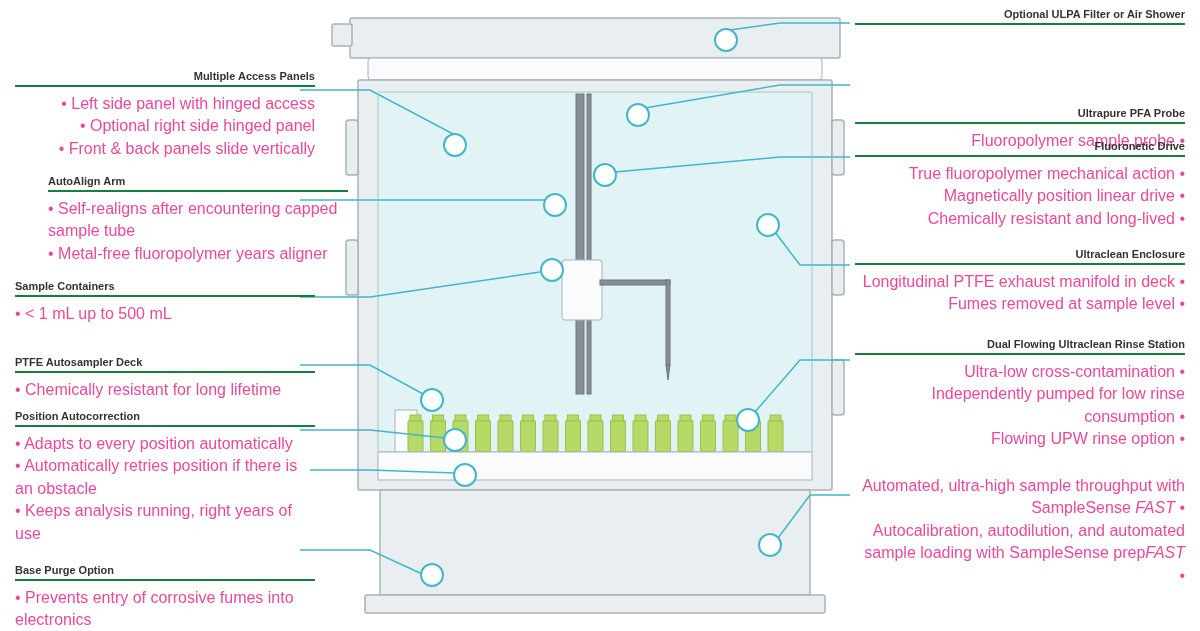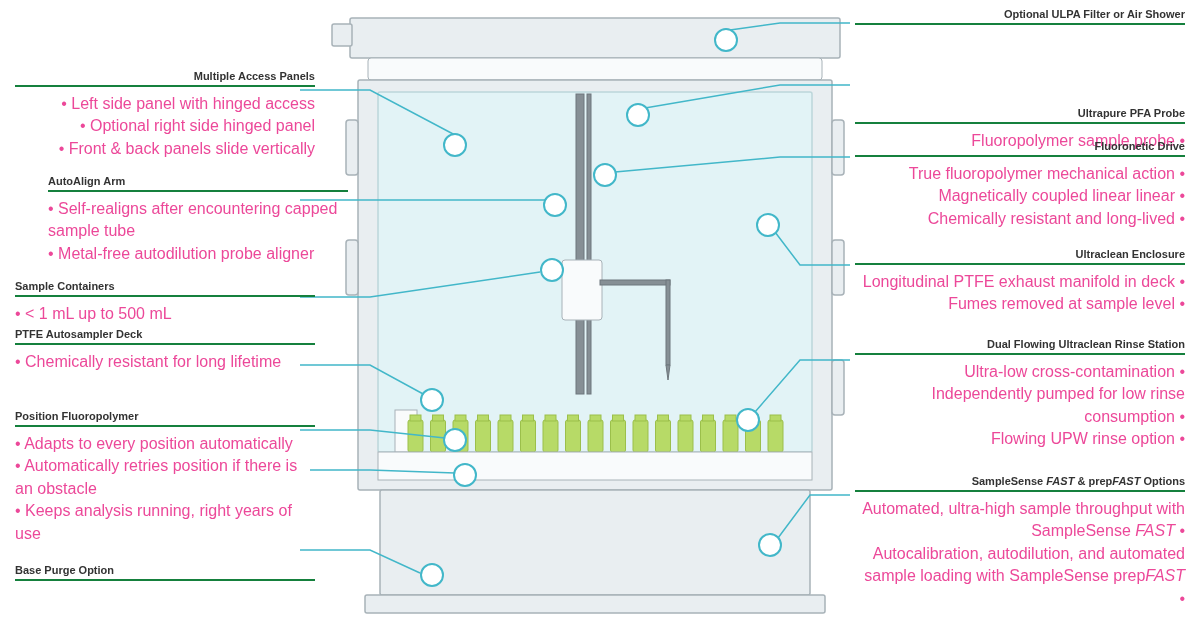--- a/index.html
+++ b/index.html
@@ -159,80 +159,82 @@
       <ul>
         <li>Left side panel with hinged access</li>
         <li>Optional right side hinged panel</li>
         <li>Front &amp; back panels slide vertically</li>
       </ul>
     </div>
     <div class="callout" style="left: 15px; width: 300px; top: 175px; margin-left: 33px;">
       <h3>AutoAlign Arm</h3>
       <ul>
         <li>Self-realigns after encountering capped sample tube</li>
-        <li>Metal-free autodilution probe aligner</li>
+        <li>Metal-free fluoropolymer years aligner</li>
       </ul>
     </div>
     <div class="callout" style="left: 15px; width: 300px; top: 280px;">
       <h3>Sample Containers</h3>
       <ul>
         <li>&lt; 1 mL up to 500 mL</li>
       </ul>
     </div>
-    <div class="callout" style="left: 15px; width: 300px; top: 328px;">
+    <div class="callout" style="left: 15px; width: 300px; top: 356px;">
       <h3>PTFE Autosampler Deck</h3>
       <ul>
         <li>Chemically resistant for long lifetime</li>
       </ul>
     </div>
     <div class="callout" style="left: 15px; width: 300px; top: 410px;">
-      <h3>Position Fluoropolymer</h3>
+      <h3>Position Autocorrection</h3>
       <ul>
         <li>Adapts to every position automatically</li>
         <li>Automatically retries position if there is an obstacle</li>
         <li>Keeps analysis running, right years of use</li>
       </ul>
     </div>
     <div class="callout" style="left: 15px; width: 300px; top: 528px; margin-top: 36px;">
       <h3>Base Purge Option</h3>
+      <ul>
+        <li>Prevents entry of corrosive fumes into electronics</li>
+      </ul>
     </div>
   </div>
 <div id="right-col">
     <div class="callout rcol" style="right: 15px; width: 330px; top: 8px;">
       <h3>Optional ULPA Filter or Air Shower</h3>
     </div>
     <div class="callout rcol" style="right: 15px; width: 330px; top: 68px; margin-top: 39px;">
       <h3>Ultrapure PFA Probe</h3>
       <ul>
         <li>Fluoropolymer sample probe</li>
       </ul>
     </div>
     <div class="callout rcol" style="right: 15px; width: 330px; top: 140px;">
       <h3>Fluoronetic Drive</h3>
       <ul>
         <li>True fluoropolymer mechanical action</li>
-        <li>Magnetically coupled linear linear</li>
+        <li>Magnetically position linear drive</li>
         <li>Chemically resistant and long-lived</li>
       </ul>
     </div>
     <div class="callout rcol" style="right: 15px; width: 330px; top: 248px;">
       <h3>Ultraclean Enclosure</h3>
       <ul>
         <li>Longitudinal PTFE exhaust manifold in deck</li>
         <li>Fumes removed at sample level</li>
       </ul>
     </div>
     <div class="callout rcol" style="right: 15px; width: 330px; top: 338px;">
       <h3>Dual Flowing Ultraclean Rinse Station</h3>
       <ul>
         <li>Ultra-low cross-contamination</li>
         <li>Independently pumped for low rinse consumption</li>
         <li>Flowing UPW rinse option</li>
       </ul>
     </div>
     <div class="callout rcol" style="right: 15px; width: 330px; top: 475px;">
-      <h3>SampleSense <span class="em">FAST</span> &amp; prep<span class="em">FAST</span> Options</h3>
       <ul>
         <li>Automated, ultra-high sample throughput with SampleSense <span class="em">FAST</span></li>
         <li>Autocalibration, autodilution, and automated sample loading with SampleSense prep<span class="em">FAST</span></li>
       </ul>
     </div>
   </div>
 
 </body></html>

